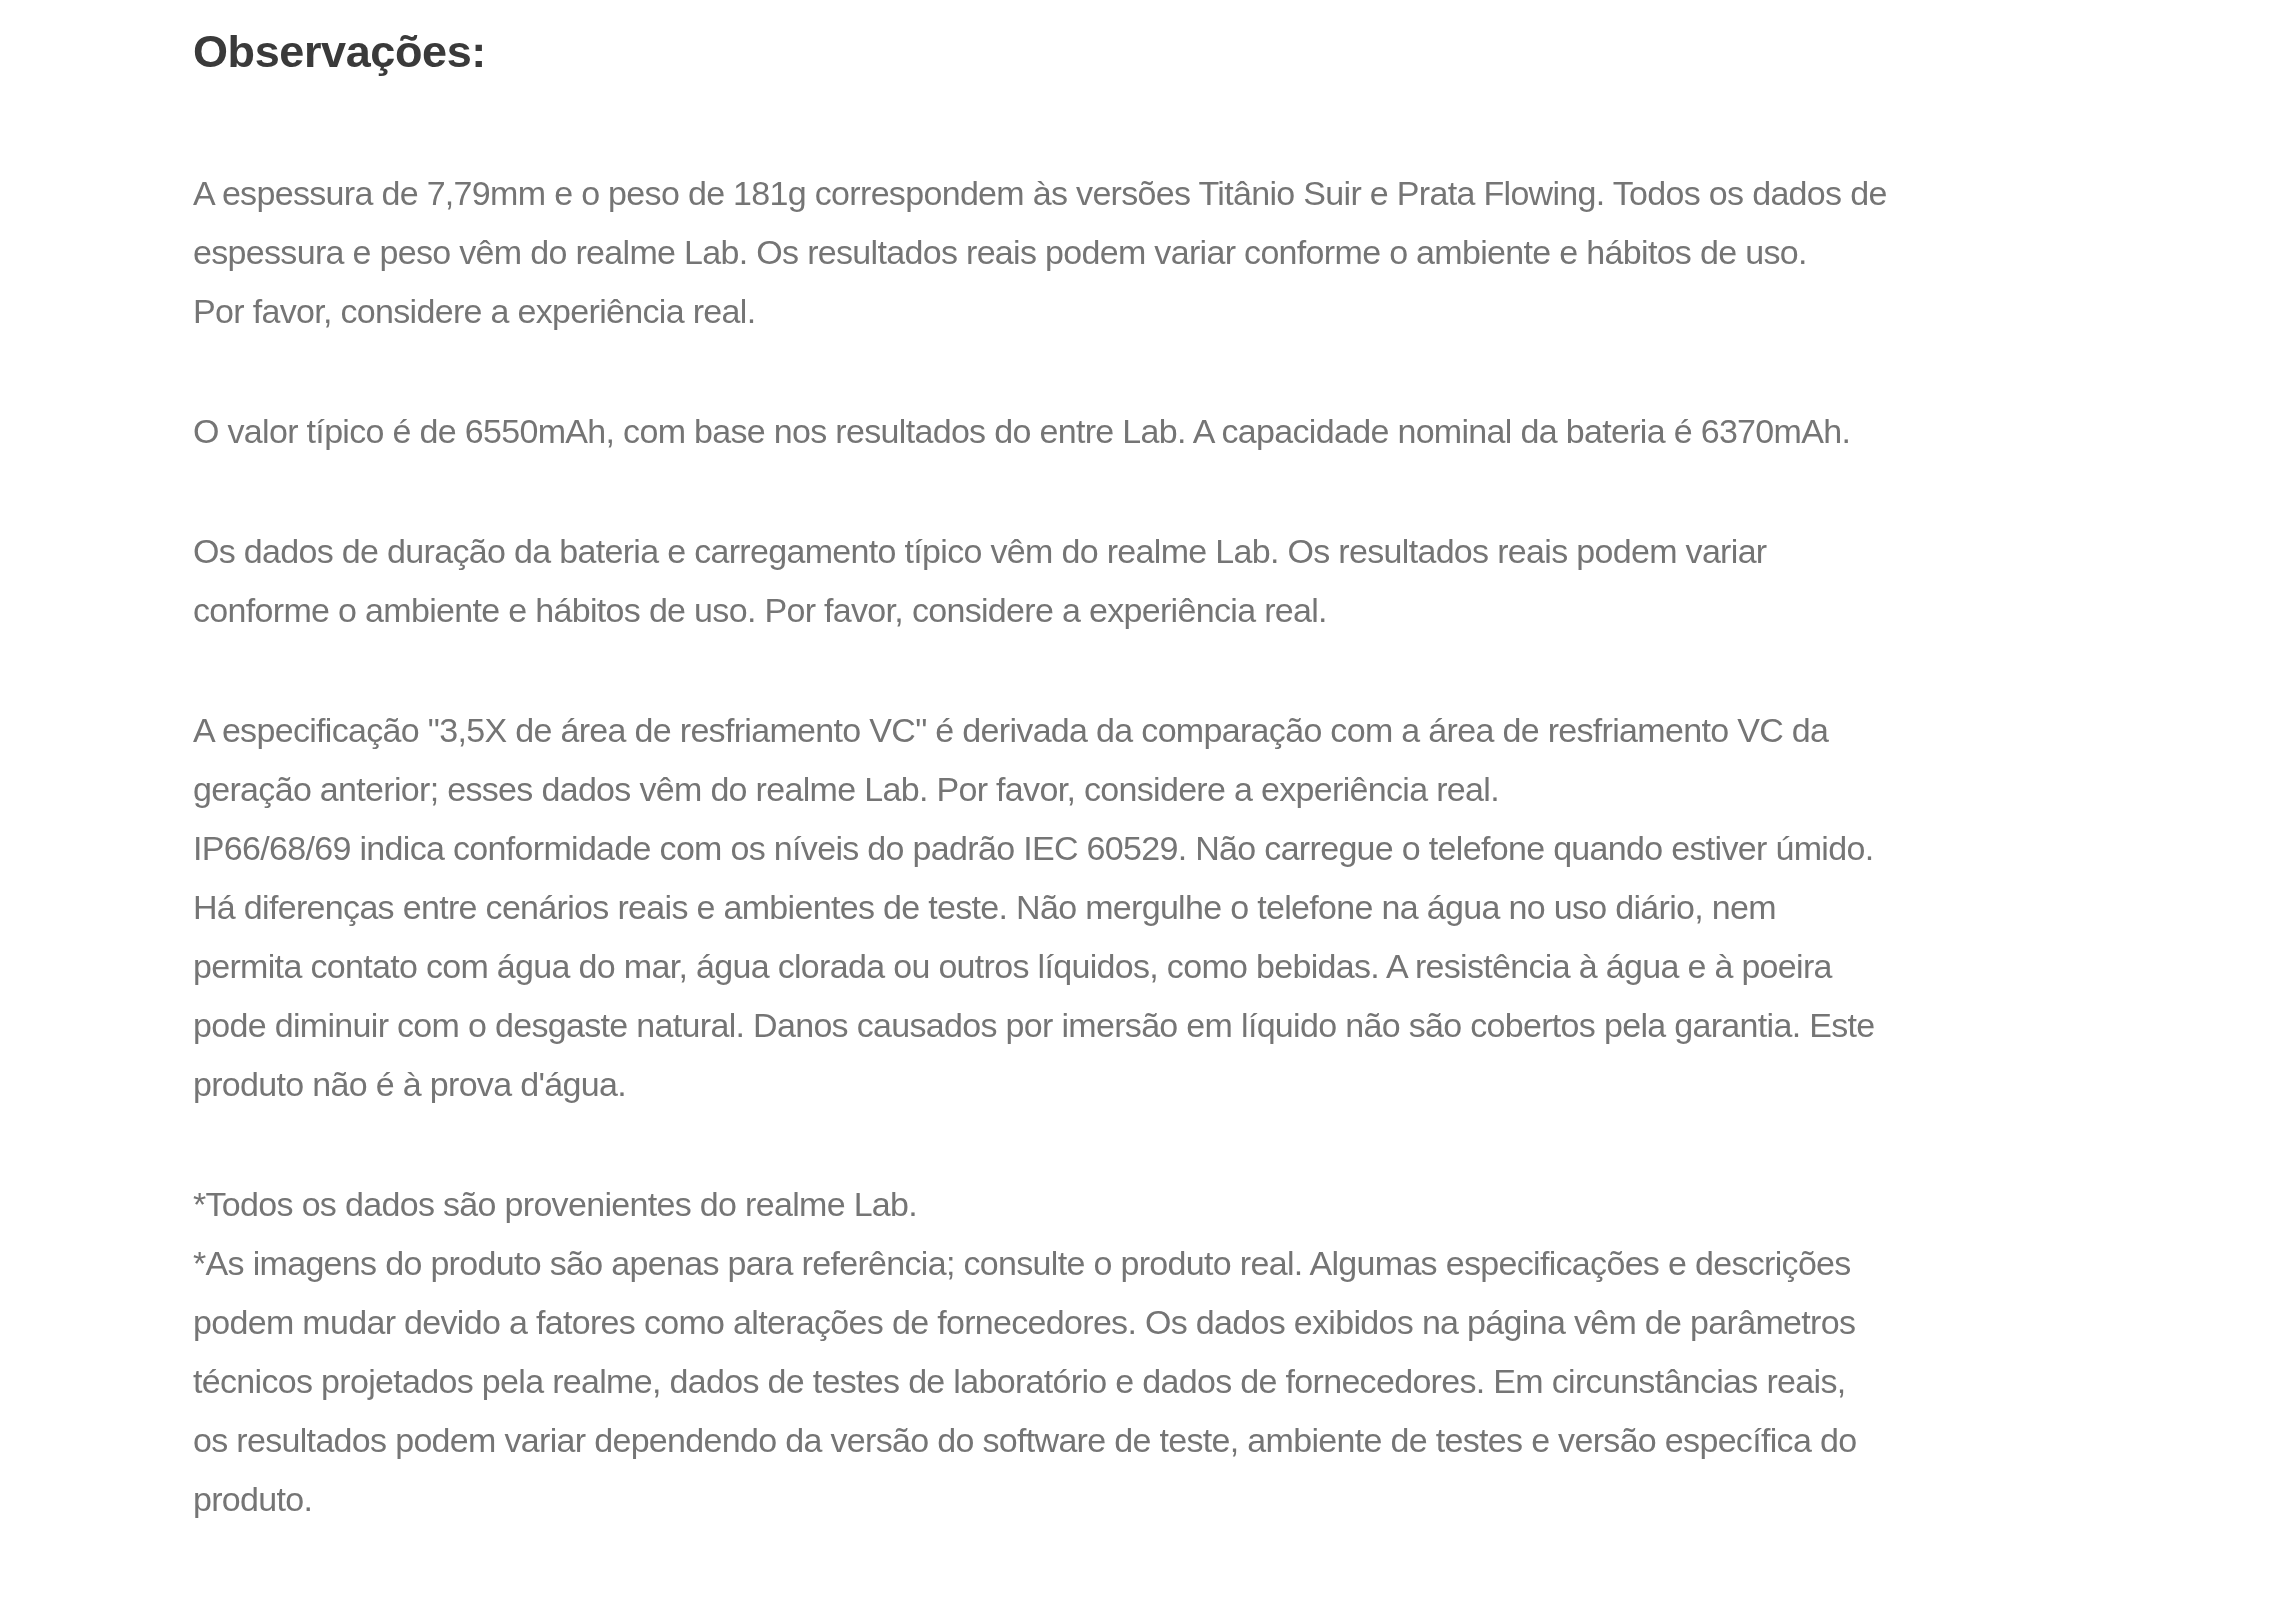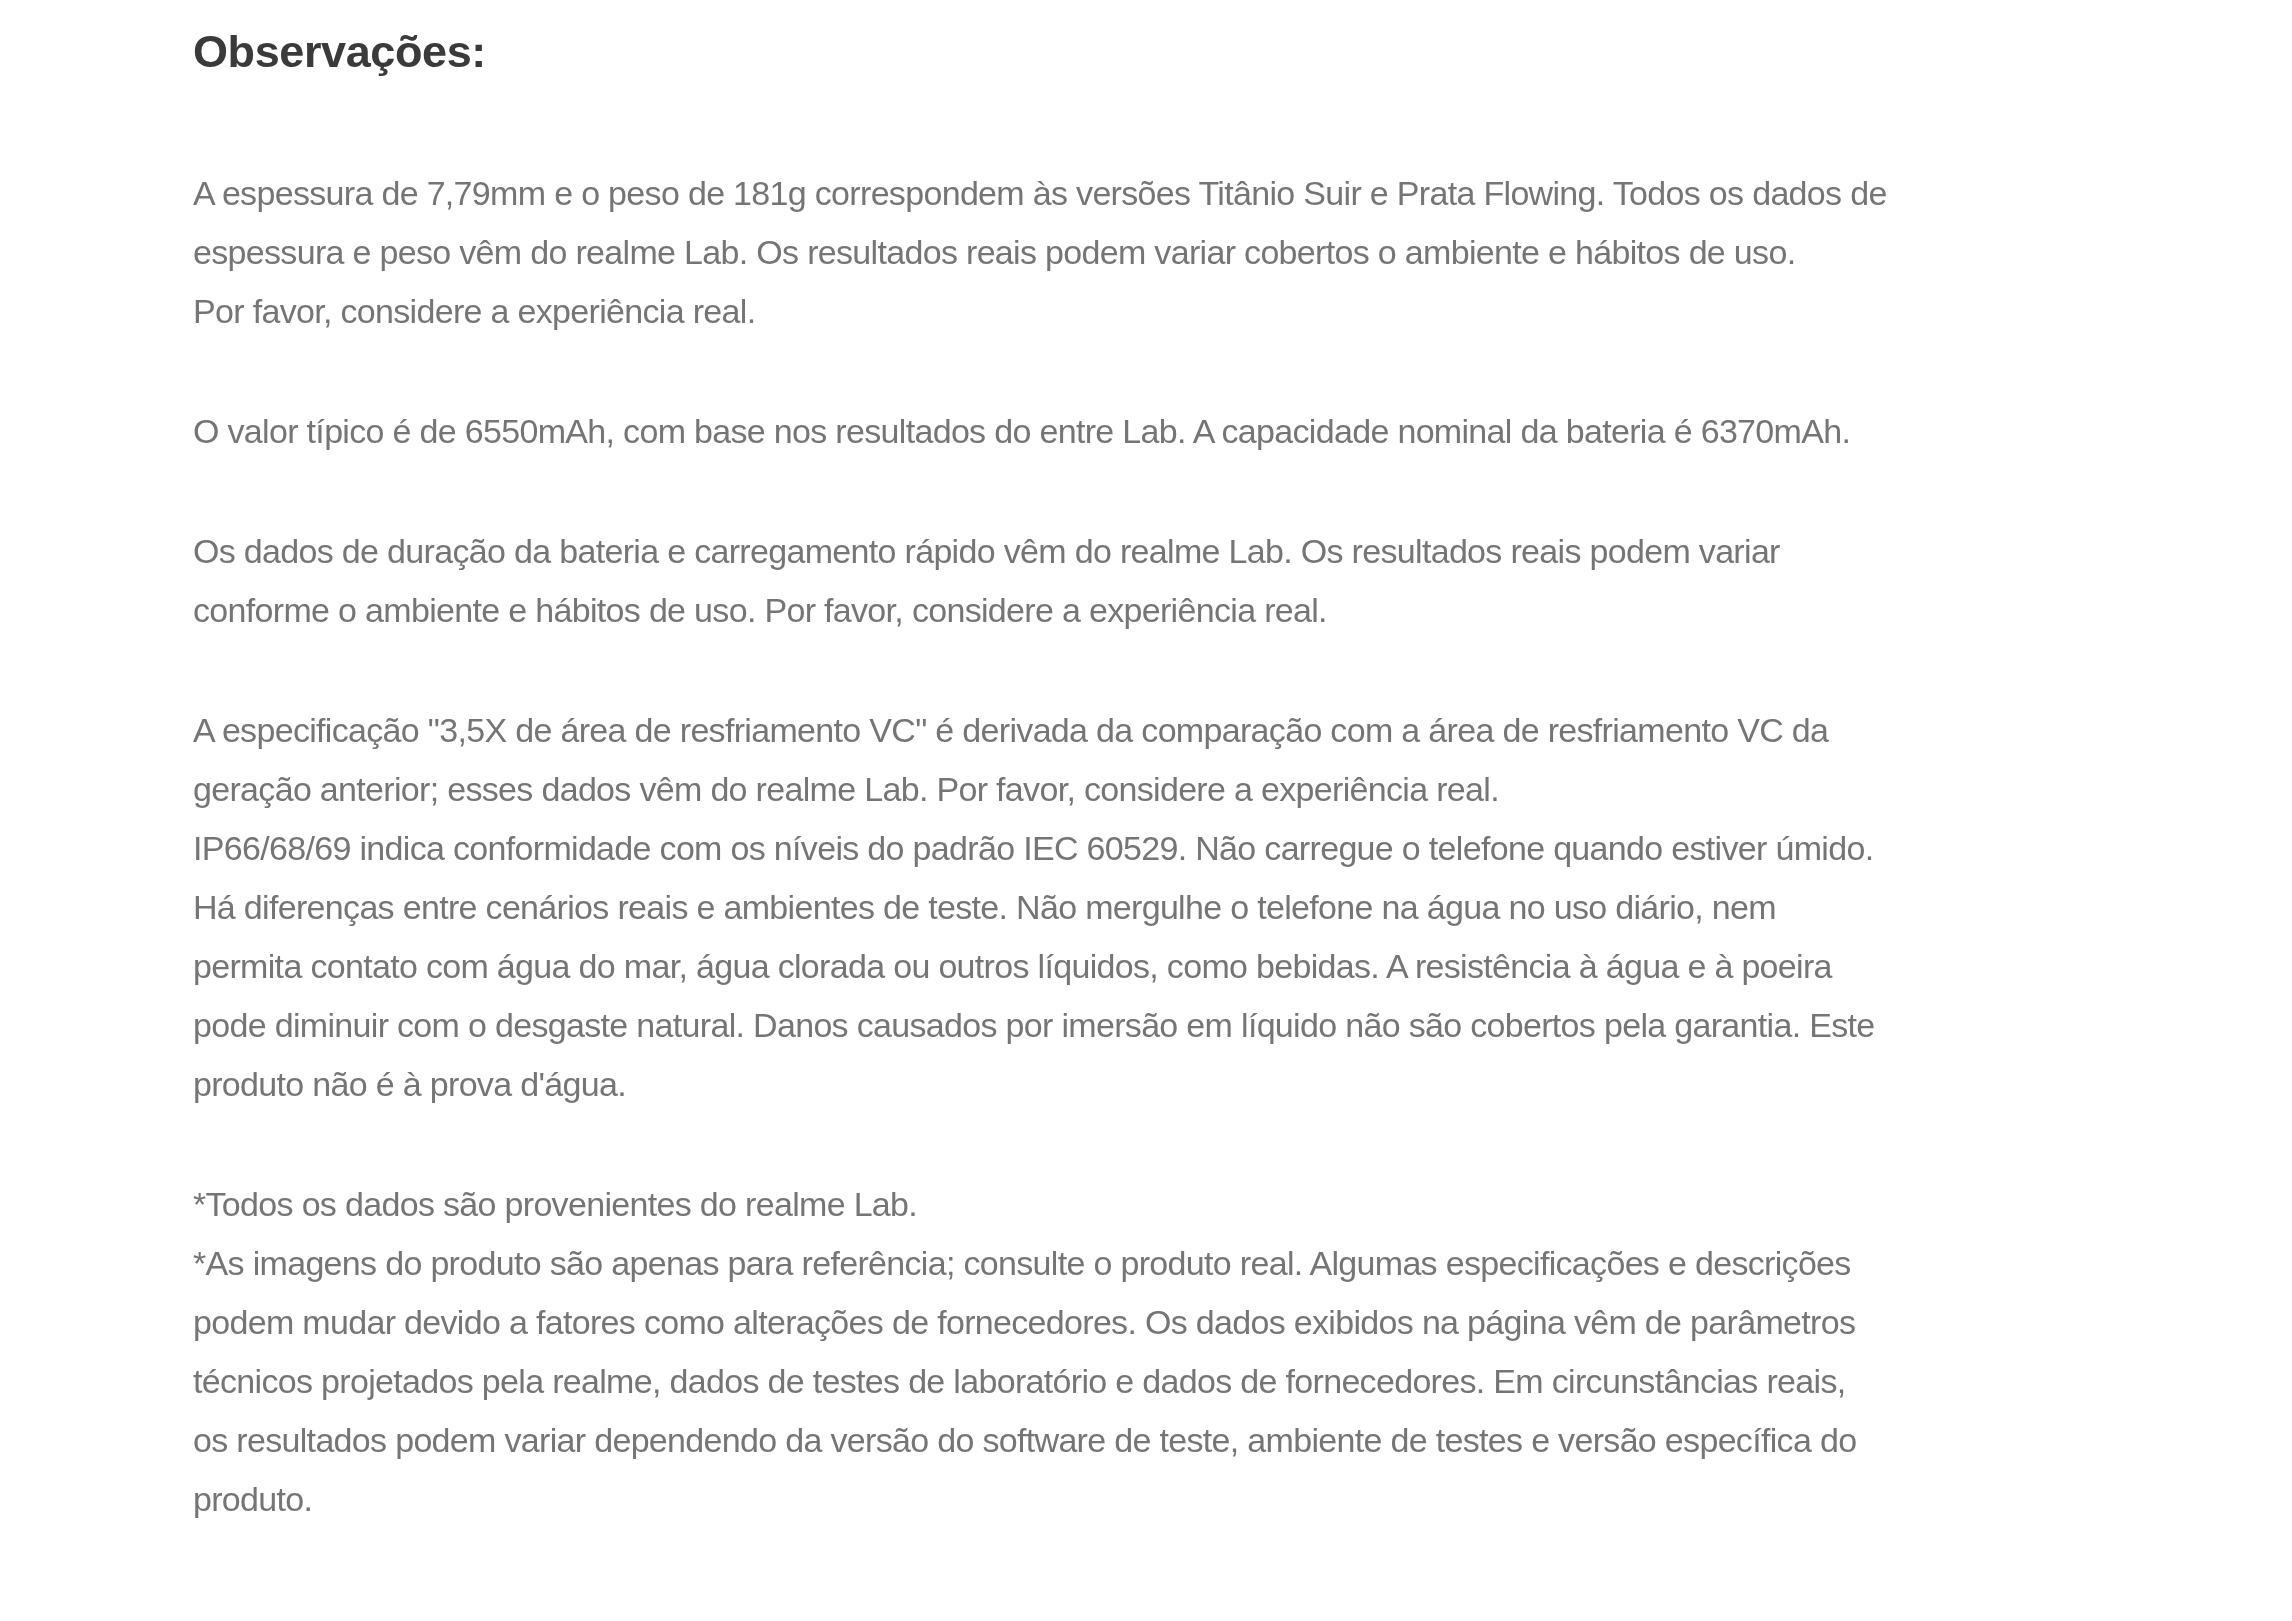--- a/index.html
+++ b/index.html
@@ -42,26 +42,26 @@
   }
 </style>
 </head>
 <body>
 
 <div class="page">
   <h1 class="notes-heading">Observações:</h1>
 
   <div class="notes-body">
     <p class="note-paragraph">A espessura de 7,79mm e o peso de 181g correspondem às versões Titânio Suir e Prata Flowing. Todos os dados de
-espessura e peso vêm do realme Lab. Os resultados reais podem variar cobertos o ambiente e hábitos de uso.
+espessura e peso vêm do realme Lab. Os resultados reais podem variar conforme o ambiente e hábitos de uso.
 Por favor, considere a experiência real.</p>
 
     <p class="note-paragraph">O valor típico é de 6550mAh, com base nos resultados do entre Lab. A capacidade nominal da bateria é 6370mAh.</p>
 
-    <p class="note-paragraph">Os dados de duração da bateria e carregamento rápido vêm do realme Lab. Os resultados reais podem variar
+    <p class="note-paragraph">Os dados de duração da bateria e carregamento típico vêm do realme Lab. Os resultados reais podem variar
 conforme o ambiente e hábitos de uso. Por favor, considere a experiência real.</p>
 
     <p class="note-paragraph">A especificação "3,5X de área de resfriamento VC" é derivada da comparação com a área de resfriamento VC da
 geração anterior; esses dados vêm do realme Lab. Por favor, considere a experiência real.
 IP66/68/69 indica conformidade com os níveis do padrão IEC 60529. Não carregue o telefone quando estiver úmido.
 Há diferenças entre cenários reais e ambientes de teste. Não mergulhe o telefone na água no uso diário, nem
 permita contato com água do mar, água clorada ou outros líquidos, como bebidas. A resistência à água e à poeira
 pode diminuir com o desgaste natural. Danos causados por imersão em líquido não são cobertos pela garantia. Este
 produto não é à prova d'água.</p>
 

